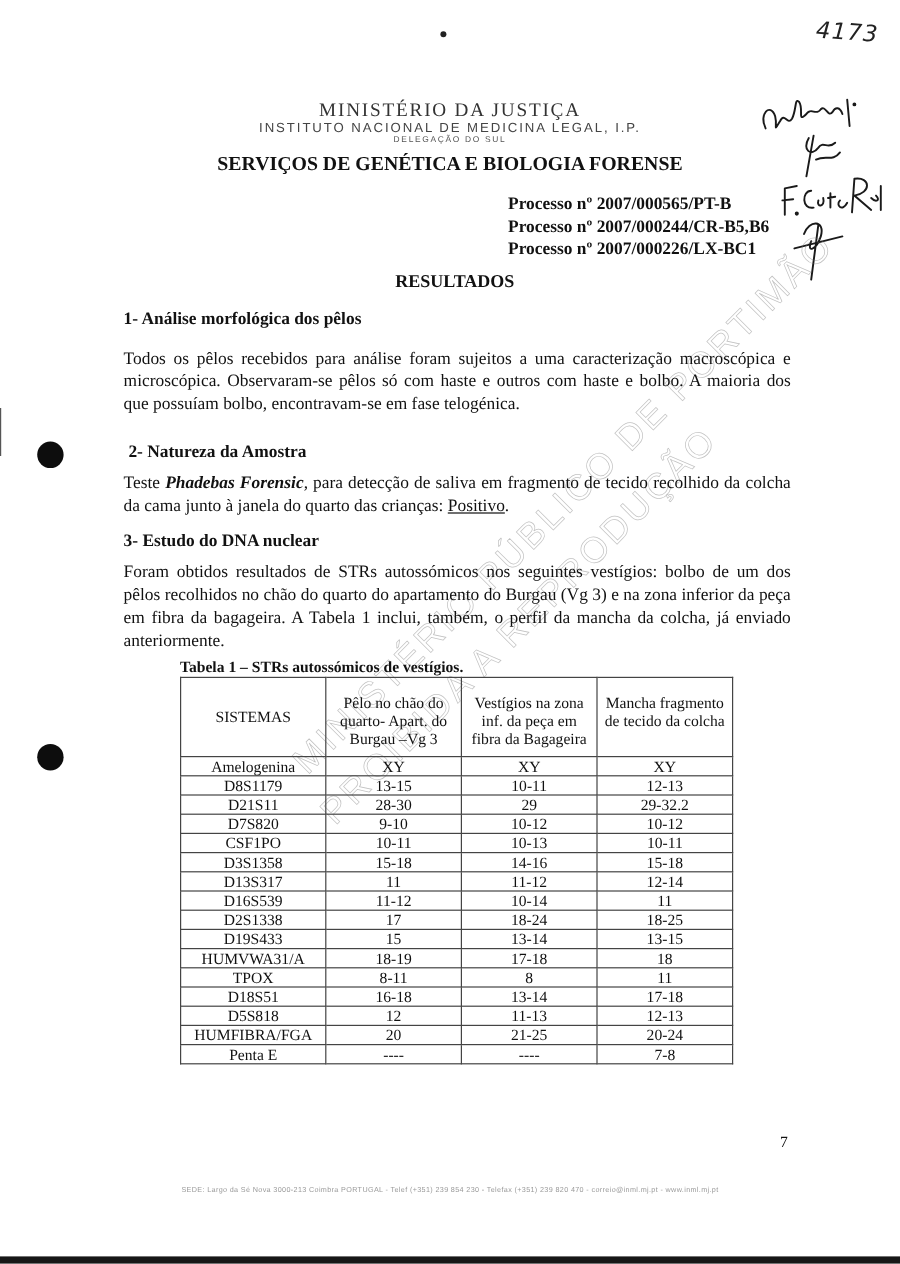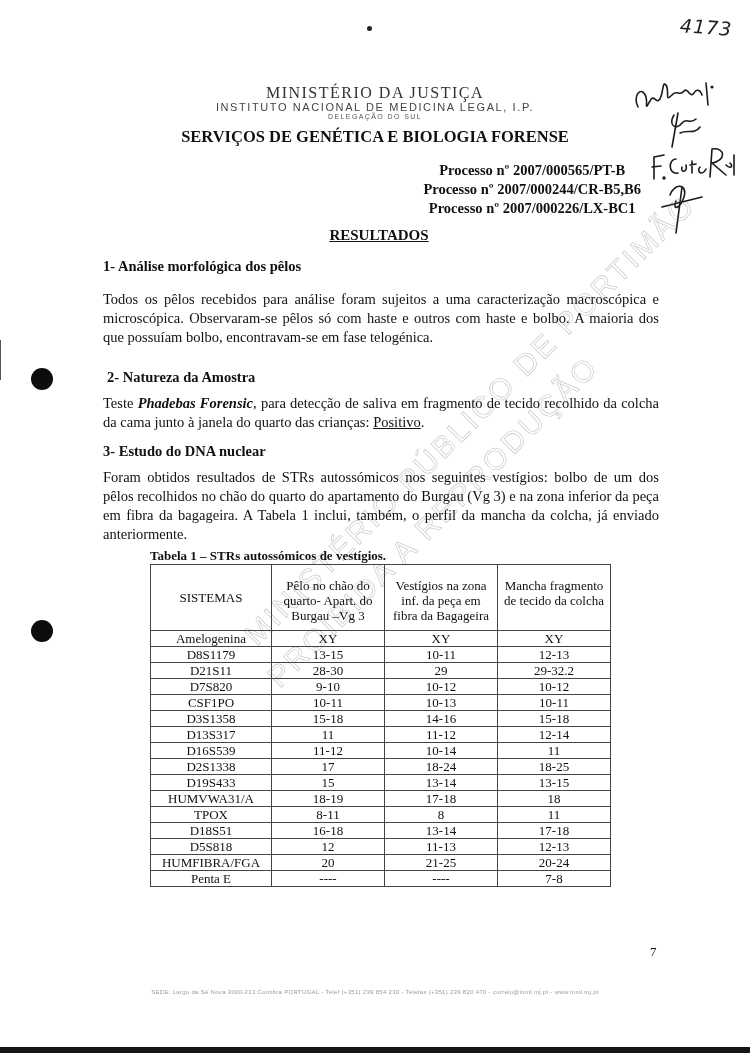--- a/index.html
+++ b/index.html
@@ -12,23 +12,23 @@
   .punch { width: 22px; height: 22px; border-radius: 50%; background: #0d0d0d; }
   .left-edge { left: 0; top: 340px; width: 1px; height: 40px; background: #555; }
 
   .page-id { left: 680px; top: 16px; font-family: "DejaVu Sans", sans-serif; font-size: 19px; color: #222; font-style: italic; letter-spacing: 1px; transform: rotate(4deg); }
 
   .ministerio { left: 0; width: 750px; top: 84px; text-align: center; font-size: 16px; letter-spacing: 1.5px; color: #333; }
   .instituto { left: 0; width: 750px; top: 101px; text-align: center; font-family: "Liberation Sans", sans-serif; font-size: 11px; letter-spacing: 1.6px; color: #444; }
   .delegacao { left: 0; width: 750px; top: 113px; text-align: center; font-family: "Liberation Sans", sans-serif; font-size: 7px; letter-spacing: 1.4px; color: #555; }
   .servicos { left: 0; width: 750px; top: 127px; text-align: center; font-size: 16.5px; font-weight: bold; }
 
-  .processos { right: 109px; top: 161px; text-align: center; font-size: 14.5px; font-weight: bold; line-height: 19px; }
-
-  .resultados { left: 0; width: 750px; top: 227px; text-align: center; font-size: 15px; font-weight: bold; text-decoration: underline; padding-left: 8px; box-sizing: border-box; }
+  .processos { right: 109px; top: 161px; text-align: left; font-size: 14.5px; font-weight: bold; line-height: 19px; }
+
+  .resultados { left: 0; width: 750px; top: 227px; text-align: center; font-size: 15px; font-weight: bold; padding-left: 8px; box-sizing: border-box; }
 
   .h-sec { font-size: 14.5px; font-weight: bold; }
   .para { left: 103px; width: 556px; font-size: 14.5px; line-height: 19px; text-align: justify; text-align-last: left; }
 
   .table-caption { left: 150px; top: 548px; font-size: 13px; font-weight: bold; }
   table.str { position: absolute; left: 150px; top: 564px; border-collapse: collapse; font-size: 13px; }
   table.str td, table.str th { border: 1px solid #444; padding: 0 3px; height: 15px; line-height: 15px; font-weight: normal; }
   table.str th { line-height: 15px; height: 52px; text-align: center; vertical-align: middle; }
   table.str th.vtop { vertical-align: top; padding-top: 13px; }
   table.str td.sys { text-align: center; }

